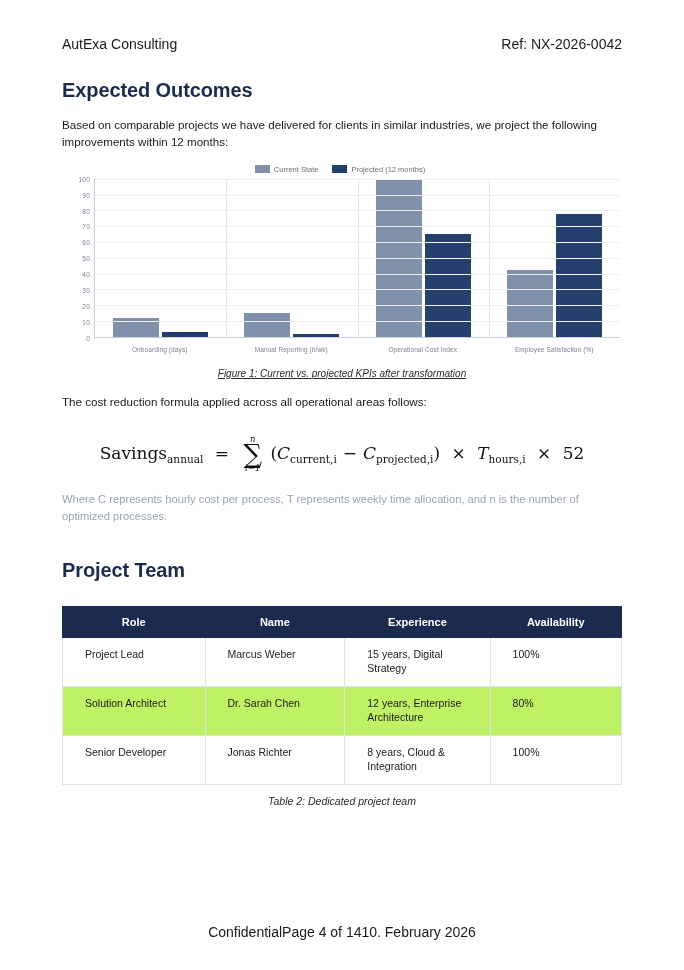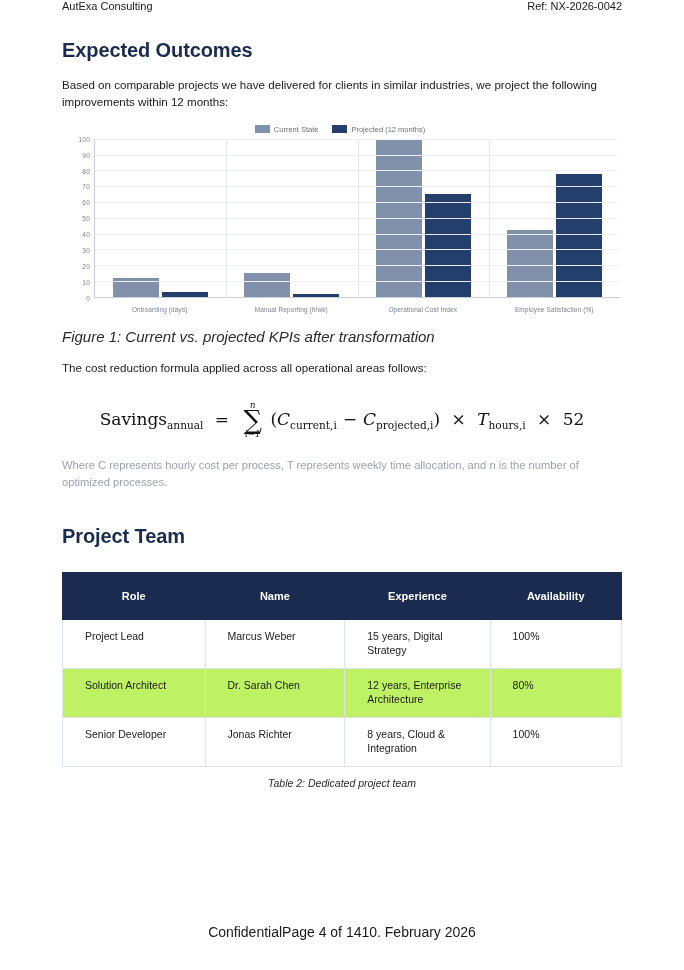--- a/index.html
+++ b/index.html
@@ -21,22 +21,23 @@
     height: 970px;
     box-sizing: border-box;
     padding: 0 62px;
   }
 
   
   .doc-header {
     display: flex;
     justify-content: space-between;
     align-items: baseline;
-    font-size: 11px;
+    font-size: 14px;
     color: #1a1a1a;
+    padding-top: 36px;
   }
 
   
   h1.section-title {
     font-size: 20px;
     font-weight: bold;
     color: #1b2b50;
     margin: 27px 0 0 0;
     letter-spacing: -0.1px;
   }
@@ -159,24 +160,26 @@
   }
   .x-label {
     flex: 1 1 0;
     text-align: center;
     font-size: 6.5px;
     color: #7b8190;
     padding-top: 6px;
     letter-spacing: 0.1px;
   }
   .caption {
-    font-size: 15px;
+    text-align: center;
+    font-size: 10px;
     font-style: italic;
     color: #2a2a2a;
     margin-top: 8px;
+    text-decoration: underline;
   }
 
   
   .formula {
     text-align: center;
     margin-top: 26px;
     font-family: "DejaVu Serif", serif;
     color: #111;
     font-size: 17px;
     white-space: nowrap;
@@ -216,21 +219,21 @@
     margin-top: 24px;
     font-size: 10.5px;
     table-layout: fixed;
   }
   table.team-table th {
     background: #1b2b50;
     color: #ffffff;
     font-size: 11px;
     font-weight: bold;
     text-align: center;
-    padding: 17px 6px;
+    padding: 9px 6px;
     border: 1px solid #1b2b50;
   }
   table.team-table td {
     border: 1px solid #dfe3ea;
     padding: 9px 22px;
     vertical-align: top;
     color: #1a1a1a;
     line-height: 1.35;
     height: 30px;
   }

